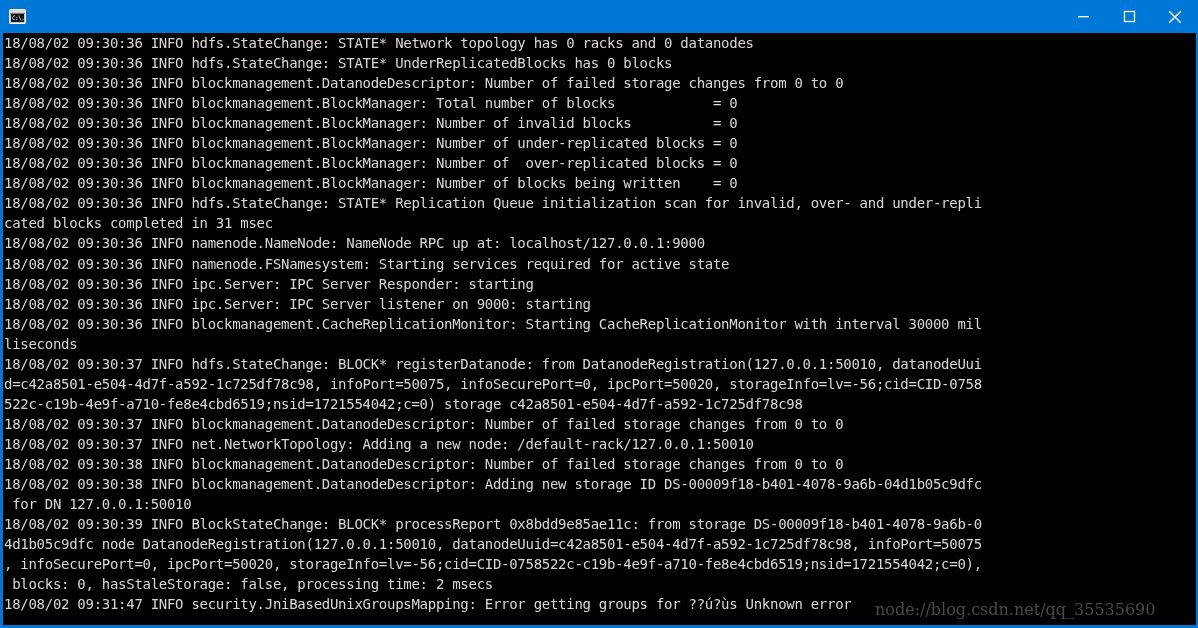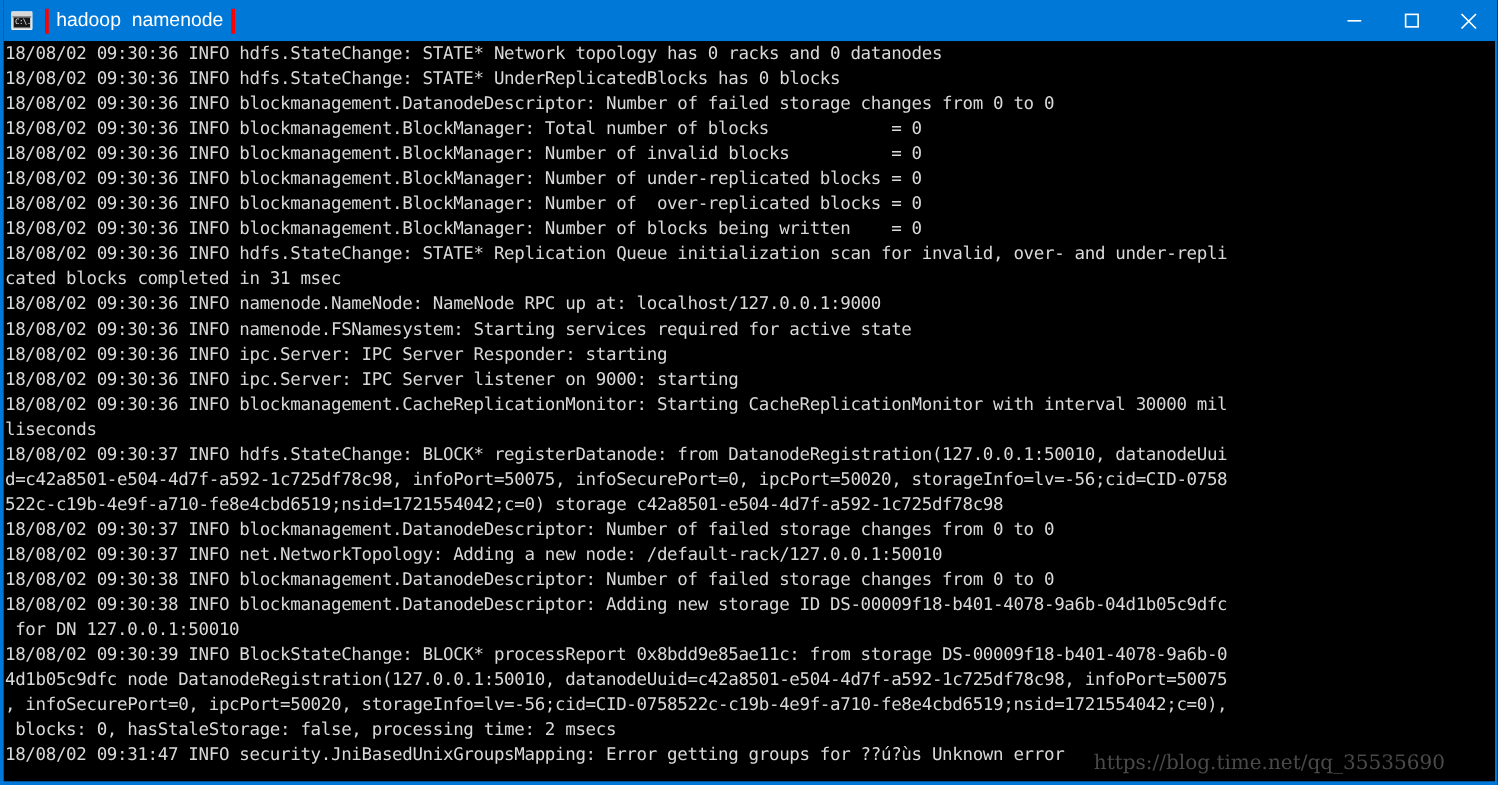--- a/index.html
+++ b/index.html
@@ -166,24 +166,20 @@
 <div id="window">
 
   <div id="titlebar">
 
     <div id="app-icon">
       <div class="icon-titlestrip"></div>
       <div class="icon-screen">C:\.</div>
     </div>
 
     <div id="title-text">
-      <span id="title-highlight">
-        <span class="hl-box"></span>
-        <span class="hl-label">hadoop  namenode</span>
-      </span>
     </div>
 
     <div id="window-controls">
       <div class="wc-btn">
         <svg width="13" height="13" viewBox="0 0 13 13" aria-hidden="true">
           <rect x="1" y="6" width="11" height="1.3" fill="#ffffff"></rect>
         </svg>
       </div>
       <div class="wc-btn">
         <svg width="13" height="13" viewBox="0 0 13 13" aria-hidden="true">
@@ -193,15 +189,15 @@
       <div class="wc-btn">
         <svg width="14" height="14" viewBox="0 0 14 14" aria-hidden="true">
           <path d="M1.2 1.2 L12.8 12.8 M12.8 1.2 L1.2 12.8" stroke="#ffffff" stroke-width="1.4" fill="none"></path>
         </svg>
       </div>
     </div>
   </div>
 
   <div id="console"><div class="line">18/08/02 09:30:36 INFO hdfs.StateChange: STATE* Network topology has 0 racks and 0 datanodes</div><div class="line">18/08/02 09:30:36 INFO hdfs.StateChange: STATE* UnderReplicatedBlocks has 0 blocks</div><div class="line">18/08/02 09:30:36 INFO blockmanagement.DatanodeDescriptor: Number of failed storage changes from 0 to 0</div><div class="line">18/08/02 09:30:36 INFO blockmanagement.BlockManager: Total number of blocks            = 0</div><div class="line">18/08/02 09:30:36 INFO blockmanagement.BlockManager: Number of invalid blocks          = 0</div><div class="line">18/08/02 09:30:36 INFO blockmanagement.BlockManager: Number of under-replicated blocks = 0</div><div class="line">18/08/02 09:30:36 INFO blockmanagement.BlockManager: Number of  over-replicated blocks = 0</div><div class="line">18/08/02 09:30:36 INFO blockmanagement.BlockManager: Number of blocks being written    = 0</div><div class="line">18/08/02 09:30:36 INFO hdfs.StateChange: STATE* Replication Queue initialization scan for invalid, over- and under-repli</div><div class="line">cated blocks completed in 31 msec</div><div class="line">18/08/02 09:30:36 INFO namenode.NameNode: NameNode RPC up at: localhost/127.0.0.1:9000</div><div class="line">18/08/02 09:30:36 INFO namenode.FSNamesystem: Starting services required for active state</div><div class="line">18/08/02 09:30:36 INFO ipc.Server: IPC Server Responder: starting</div><div class="line">18/08/02 09:30:36 INFO ipc.Server: IPC Server listener on 9000: starting</div><div class="line">18/08/02 09:30:36 INFO blockmanagement.CacheReplicationMonitor: Starting CacheReplicationMonitor with interval 30000 mil</div><div class="line">liseconds</div><div class="line">18/08/02 09:30:37 INFO hdfs.StateChange: BLOCK* registerDatanode: from DatanodeRegistration(127.0.0.1:50010, datanodeUui</div><div class="line">d=c42a8501-e504-4d7f-a592-1c725df78c98, infoPort=50075, infoSecurePort=0, ipcPort=50020, storageInfo=lv=-56;cid=CID-0758</div><div class="line">522c-c19b-4e9f-a710-fe8e4cbd6519;nsid=1721554042;c=0) storage c42a8501-e504-4d7f-a592-1c725df78c98</div><div class="line">18/08/02 09:30:37 INFO blockmanagement.DatanodeDescriptor: Number of failed storage changes from 0 to 0</div><div class="line">18/08/02 09:30:37 INFO net.NetworkTopology: Adding a new node: /default-rack/127.0.0.1:50010</div><div class="line">18/08/02 09:30:38 INFO blockmanagement.DatanodeDescriptor: Number of failed storage changes from 0 to 0</div><div class="line">18/08/02 09:30:38 INFO blockmanagement.DatanodeDescriptor: Adding new storage ID DS-00009f18-b401-4078-9a6b-04d1b05c9dfc</div><div class="line"> for DN 127.0.0.1:50010</div><div class="line">18/08/02 09:30:39 INFO BlockStateChange: BLOCK* processReport 0x8bdd9e85ae11c: from storage DS-00009f18-b401-4078-9a6b-0</div><div class="line">4d1b05c9dfc node DatanodeRegistration(127.0.0.1:50010, datanodeUuid=c42a8501-e504-4d7f-a592-1c725df78c98, infoPort=50075</div><div class="line">, infoSecurePort=0, ipcPort=50020, storageInfo=lv=-56;cid=CID-0758522c-c19b-4e9f-a710-fe8e4cbd6519;nsid=1721554042;c=0),</div><div class="line"> blocks: 0, hasStaleStorage: false, processing time: 2 msecs</div><div class="line">18/08/02 09:31:47 INFO security.JniBasedUnixGroupsMapping: Error getting groups for ??ú?ùs Unknown error</div></div>
 
-  <div id="watermark">https://blog.time.net/qq_35535690</div>
+  <div id="watermark">node://blog.csdn.net/qq_35535690</div>
 
 </div>
 
 </body></html>

